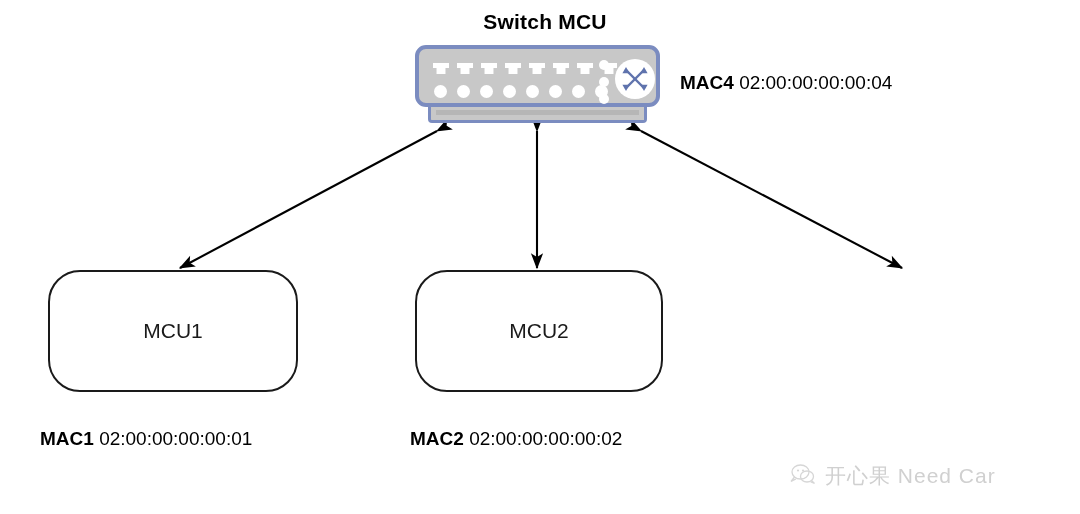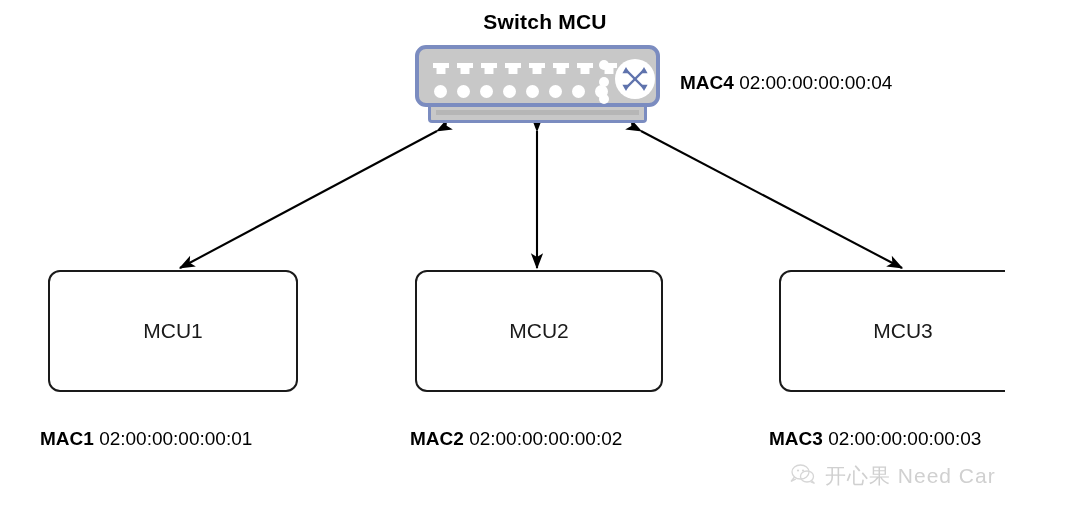--- a/index.html
+++ b/index.html
@@ -126,21 +126,21 @@
     border-radius: 50%;
     background: #ffffff;
   }
 
   
   .mcu-box {
     position: absolute;
     box-sizing: border-box;
     background: #ffffff;
     border: 2px solid #1a1a1a;
-    border-radius: 12px;
+    border-radius: 32px;
     display: flex;
     align-items: center;
     justify-content: center;
     font-size: 21px;
     color: #1a1a1a;
   }
 
   
   .mac-label {
     position: absolute;
@@ -268,27 +268,20 @@
   </div>
 
   <div class="mcu-box" style="left:415px; top:270px; width:248px; height:122px;">
     <span>MCU2</span>
   </div>
   <div class="mac-label" style="left:410px; top:428px;">
     <span class="mac-key">MAC2</span>
     <span class="mac-val">02:00:00:00:00:02</span>
   </div>
 
-  <div class="mcu-box" style="left:779px; top:270px; width:248px; height:122px;">
-    <span>MCU3</span>
-  </div>
-  <div class="mac-label" style="left:769px; top:428px;">
-    <span class="mac-key">MAC3</span>
-    <span class="mac-val">02:00:00:00:00:03</span>
-  </div>
 
   <div class="watermark">
     <span>
       <svg width="30" height="24" viewBox="0 0 30 24" xmlns="http://www.w3.org/2000/svg">
         <ellipse cx="12.5" cy="10" rx="8.5" ry="7" fill="none" stroke="#d6d6d6" stroke-width="1.3"></ellipse>
         <path d="M6.5,15 L3,19.5 L7.5,17.2" fill="none" stroke="#d6d6d6" stroke-width="1.3" stroke-linecap="round"></path>
         <ellipse cx="19" cy="14.5" rx="6.5" ry="5.5" fill="none" stroke="#d6d6d6" stroke-width="1.3"></ellipse>
         <path d="M23.5,18.5 L26.5,21.5 L23,20" fill="none" stroke="#d6d6d6" stroke-width="1.3" stroke-linecap="round"></path>
         <circle cx="10" cy="8.5" r="1.1" fill="#d6d6d6"></circle>
         <circle cx="15" cy="8.5" r="1.1" fill="#d6d6d6"></circle>

